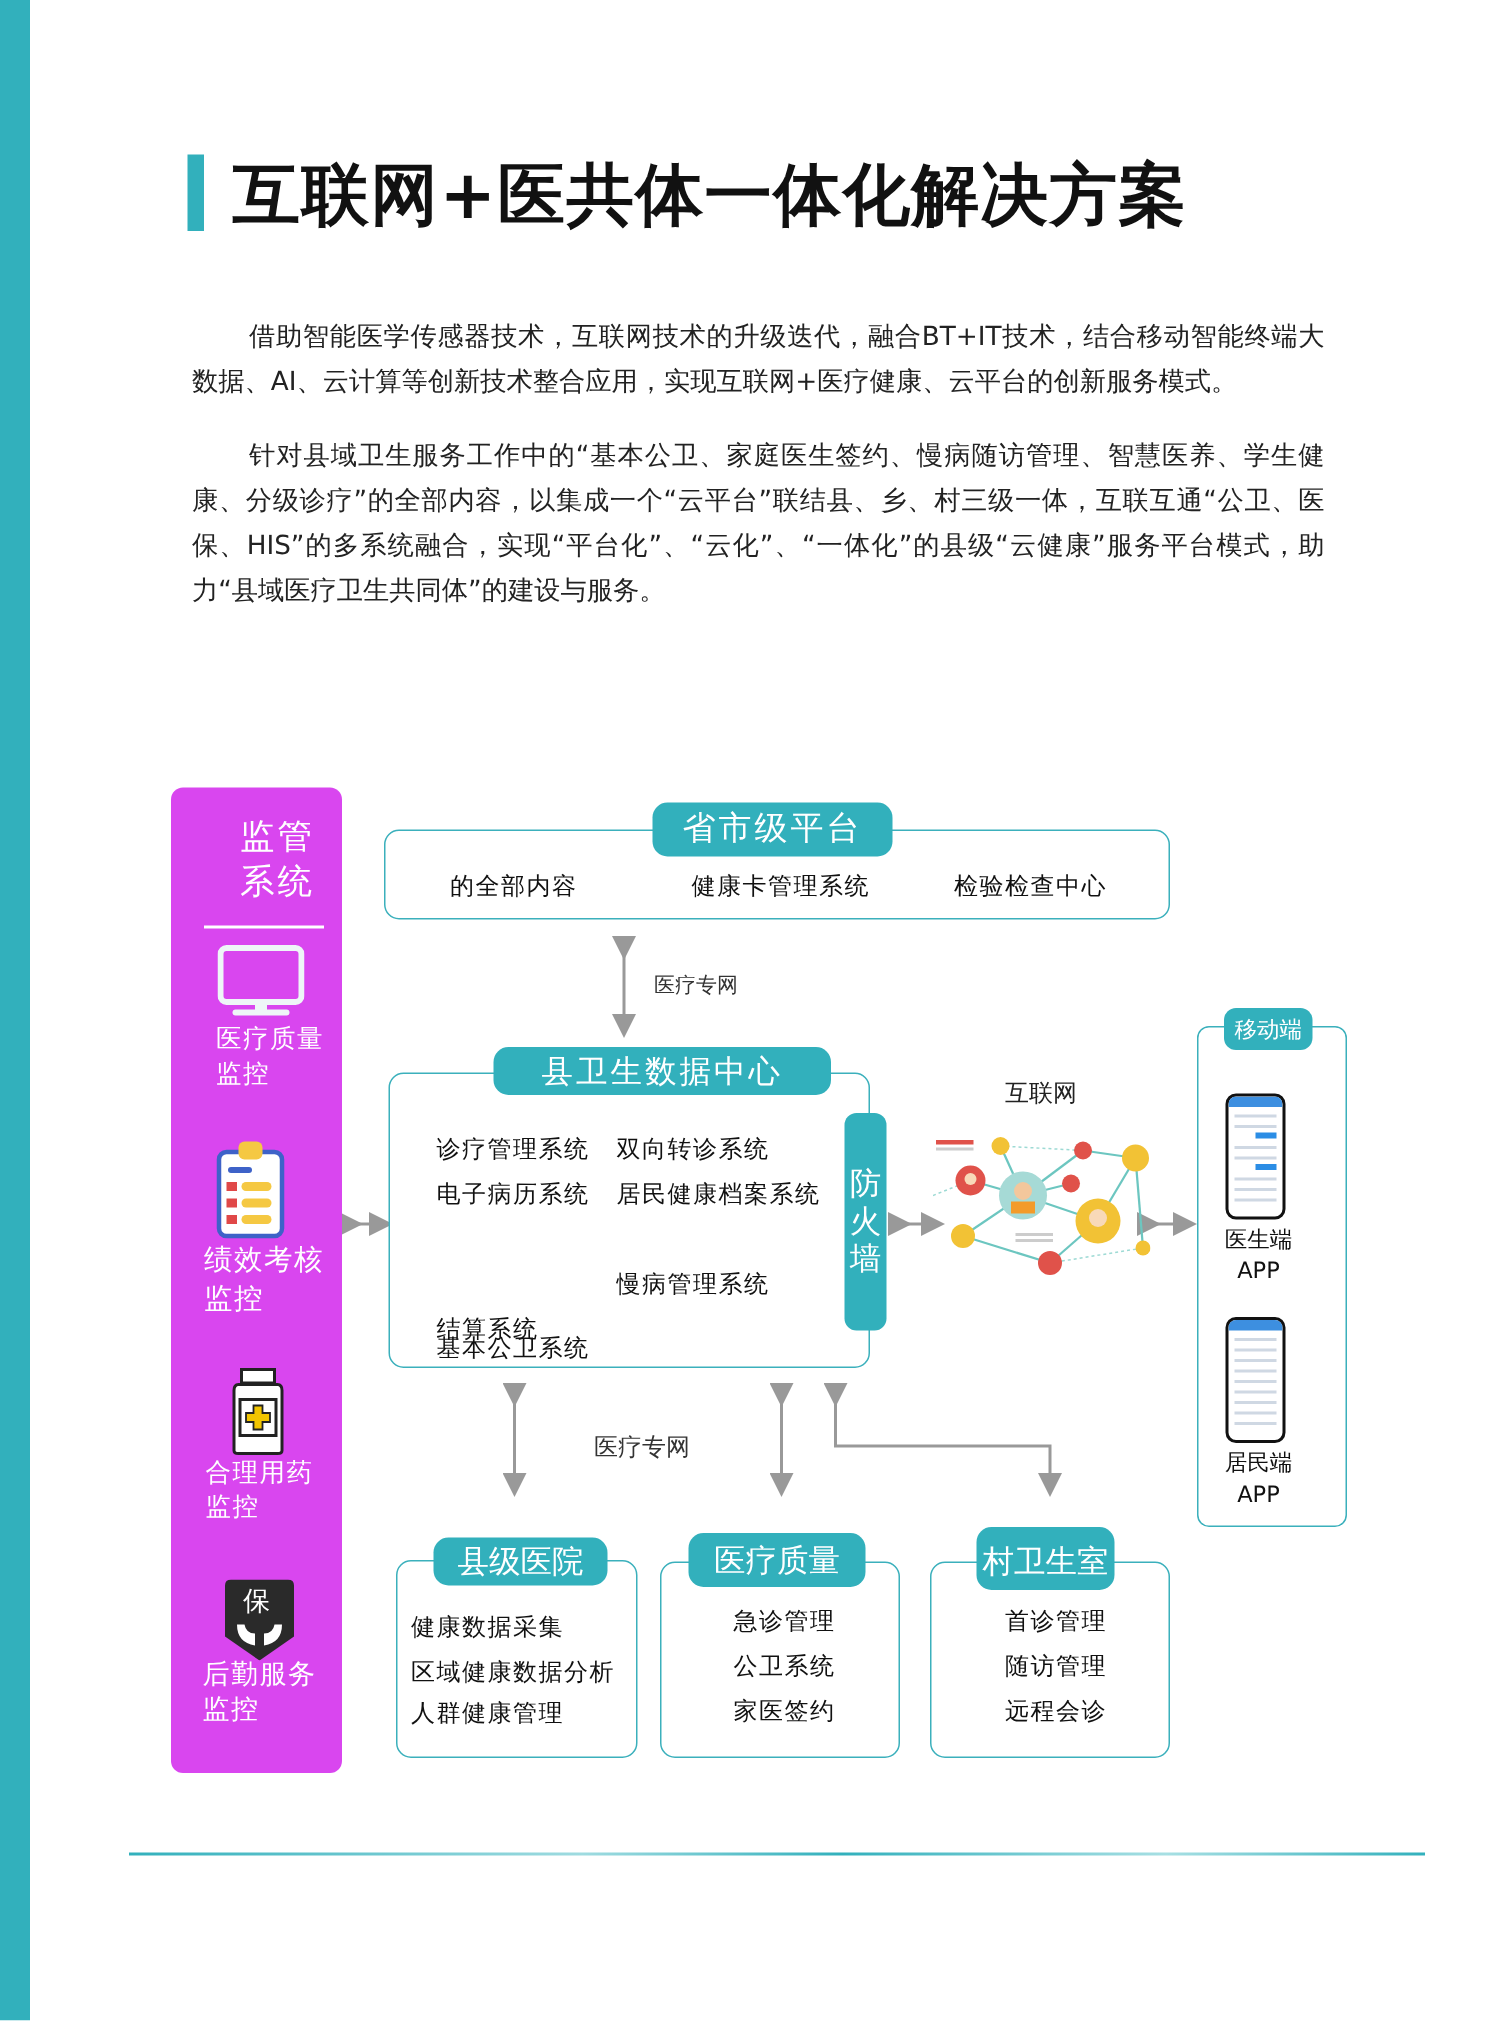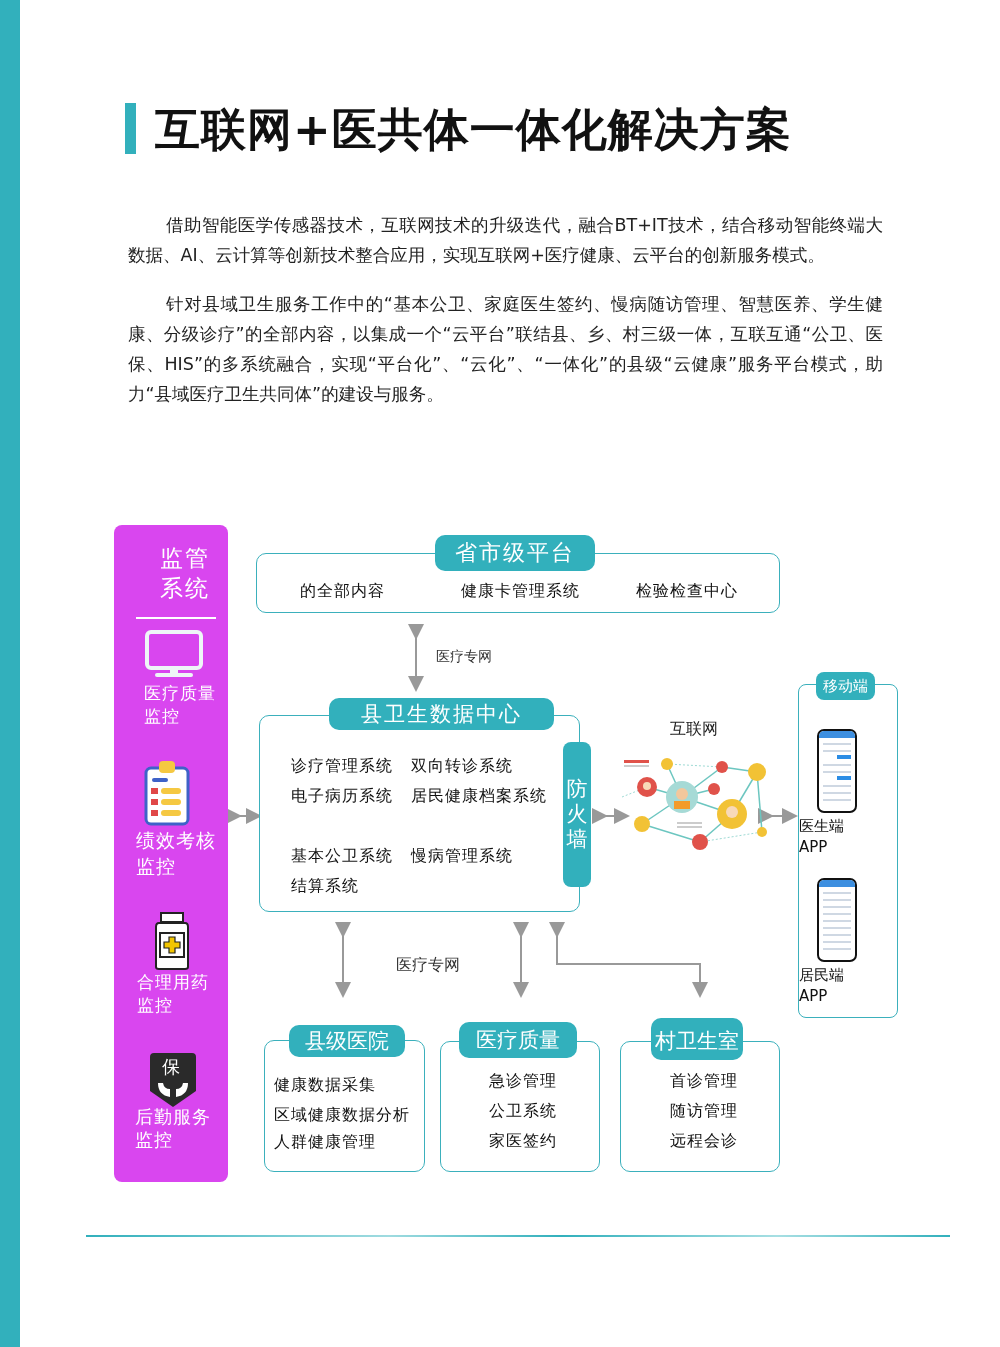--- a/index.html
+++ b/index.html
@@ -20,21 +20,21 @@
   .tag{position:absolute;background:#32b0bc;color:#fff;border-radius:10px;text-align:center;white-space:nowrap}
   .txt{position:absolute;font-size:16px;color:#111;white-space:nowrap;letter-spacing:1px}
   .arrow-label{position:absolute;font-size:14px;color:#333;white-space:nowrap}
   .firewall{left:563px;top:742px;width:28px;height:145px;border-radius:8px;background:#32b0bc;color:#fff;font-size:21px;line-height:25px;text-align:center;padding-top:35px}
   .bottom-line{left:86px;top:1235px;width:864px;height:2px;background:linear-gradient(90deg,#32b0bc 0%,#9fdbe0 35%,#32b0bc 55%,#a7dfe3 80%,#32b0bc 100%)}
   .mobile-box{left:798px;top:684px;width:100px;height:334px;border:1.5px solid #3bb0bc;border-radius:8px}
   .phone{position:absolute;width:40px;height:84px;border:2.5px solid #111;border-radius:7px;background:#fff;overflow:hidden}
   .phone .bar{height:7px;background:#3d8fe0}
   .phone .row{height:2px;background:#cfd8e3;margin:5px 4px 0 4px}
   .phone .btn{height:4px;width:14px;background:#2b8de5;margin:3px 4px 0 auto}
-  .app-label{position:absolute;font-size:15px;line-height:21px;color:#111;text-align:left;width:80px;left:0}
+  .app-label{position:absolute;font-size:15px;line-height:21px;color:#111;text-align:center;width:80px;left:0}
 </style>
 </head>
 <body>
 
 <div class="abs left-strip"></div>
 <div class="abs title-bar"></div>
 <h1 class="abs page-title">互联网+医共体一体化解决方案</h1>
 
 <p class="abs para p1">借助智能医学传感器技术，互联网技术的升级迭代，融合BT+IT技术，结合移动智能终端大数据、AI、云计算等创新技术整合应用，实现互联网+医疗健康、云平台的创新服务模式。</p>
 <p class="abs para p2">针对县域卫生服务工作中的“基本公卫、家庭医生签约、慢病随访管理、智慧医养、学生健康、分级诊疗”的全部内容，以集成一个“云平台”联结县、乡、村三级一体，互联互通“公卫、医保、HIS”的多系统融合，实现“平台化”、“云化”、“一体化”的县级“云健康”服务平台模式，助力“县域医疗卫生共同体”的建设与服务。</p>
@@ -126,21 +126,21 @@
 <div class="txt" style="left:636px;top:581px">检验检查中心</div>
 
 <div class="arrow-label" style="left:436px;top:648px">医疗专网</div>
 
 <div class="box" style="left:259px;top:715px;width:321px;height:197px"></div>
 <div class="tag" style="left:329px;top:698px;width:225px;height:32px;font-size:21px;line-height:32px;letter-spacing:2px">县卫生数据中心</div>
 <div class="txt" style="left:291px;top:756px">诊疗管理系统</div>
 <div class="txt" style="left:411px;top:756px">双向转诊系统</div>
 <div class="txt" style="left:291px;top:786px">电子病历系统</div>
 <div class="txt" style="left:411px;top:786px">居民健康档案系统</div>
-<div class="txt" style="left:291px;top:846px">基本公卫系统</div>
+<div class="txt" style="left:291px;top:889px">基本公卫系统</div>
 <div class="txt" style="left:411px;top:846px">慢病管理系统</div>
 <div class="txt" style="left:291px;top:876px">结算系统</div>
 
 <div class="abs firewall">
   <div>防</div>
   <div>火</div>
   <div>墙</div>
 </div>
 
 <div class="arrow-label" style="left:670px;top:719px;font-size:16px;color:#222">互联网</div>

